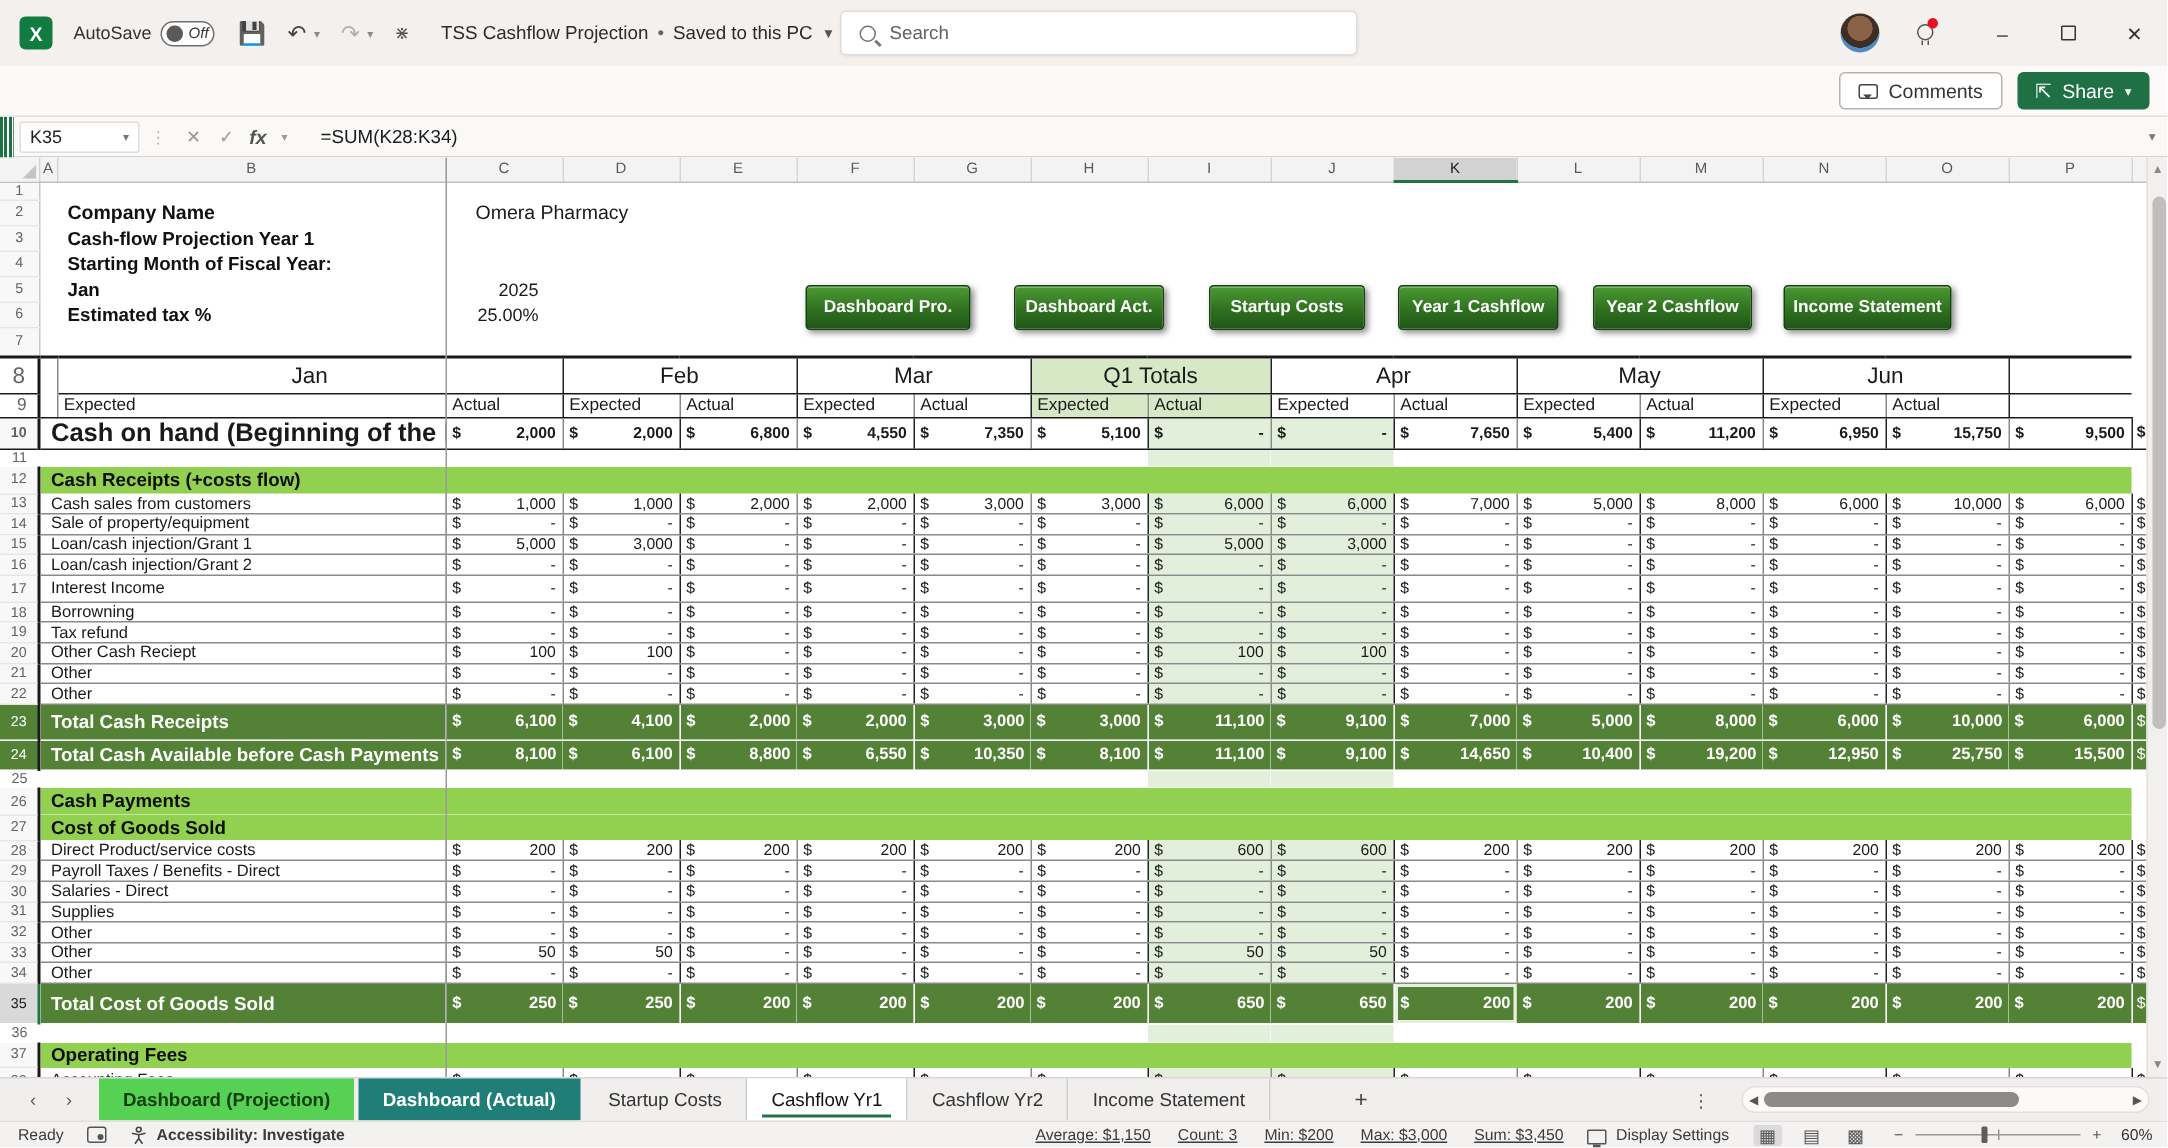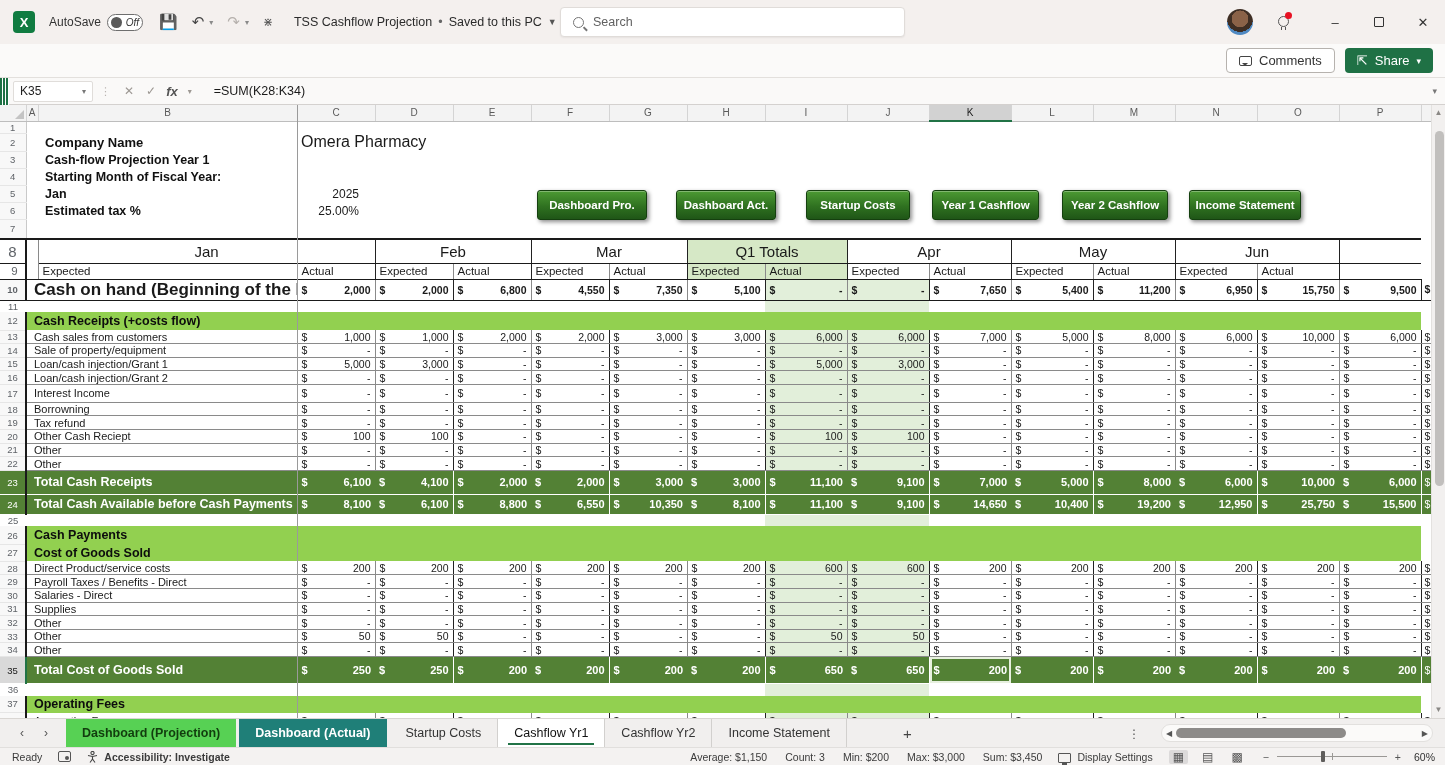--- a/index.html
+++ b/index.html
@@ -71,21 +71,21 @@
     text-align:center;font-size:9.5px;color:#5f6368;}
   td.gut.sel{background:#d9d9d9;border-right:2px solid var(--accent);color:#1a1a1a;}
   tr.colhdr td{background:#f3f3f3;border-right:1px solid #d4d4d4;border-bottom:1px solid #bdbdbd;
     text-align:center;font-size:10px;color:#5a5a5a;}
   tr.colhdr td.selcol{background:#d2d2d2;border-bottom:2px solid var(--accent);color:#1a1a1a;}
   tr.colhdr td.corner{position:relative;background:#f3f3f3;}
   tr.colhdr td.corner::after{content:"";position:absolute;right:2px;bottom:2px;border-style:solid;border-width:0 0 9px 9px;border-color:transparent transparent #c4c4c4 transparent;}
   td.plain{border:none;background:#fff;}
   td.info-label{font-size:12.5px;padding-left:7px;color:#111;font-weight:bold;}
   td.info-label.bold{font-weight:bold;font-size:13px;}
-  td.info-val-l{font-size:16px;padding-left:4px;}
+  td.info-val-l{font-size:13px;padding-left:20px;}
   td.info-val-r{font-size:12px;text-align:right;padding-right:16px;}
   
   td.lbl{border-left:2px solid var(--blk);border-right:1px solid var(--bdr);border-bottom:1px solid var(--bdr);
     padding-left:7px;font-size:11px;background:#fff;}
   td.val{border-bottom:1px solid var(--bdr);background:#fff;}
   td.gs{border-left:1.4px solid #222;} td.os{border-left:1px solid var(--bdr);}
   td.sliver{border-left:1.4px solid #222;border-bottom:1px solid var(--bdr);padding-left:3px;background:#fff;}
   .cellflex{display:flex;justify-content:space-between;align-items:center;padding:0 4px;}
   td.tint{background:var(--tint);}
   
@@ -138,21 +138,21 @@
   .hthumb{position:absolute;left:14px;width:170px;height:10px;border-radius:5px;background:#8d8b89;}
   .harrow{position:absolute;color:#555;font-size:8px;} .harrow.l{left:4px;} .harrow.r{right:4px;}
 
   
   .statusbar{height:18px;background:#f4f2f1;border-top:1px solid #e1dfdd;display:flex;align-items:center;font-size:10.5px;color:#3b3b3b;position:relative;}
   .sb-left{display:flex;align-items:center;gap:16px;margin-left:12px;}
   .macro-ico{width:13px;height:11px;border:1.2px solid #555;border-radius:2px;position:relative;}
   .macro-ico::after{content:"";position:absolute;right:1px;bottom:1px;width:4px;height:4px;border-radius:50%;background:#555;}
   .acc{display:flex;align-items:center;gap:6px;font-weight:bold;}
   .sb-right{position:absolute;right:10px;display:flex;align-items:center;gap:16px;}
-  .stats{display:flex;gap:18px;}
+  .stats{display:flex;gap:18px;text-decoration:underline;}
   .disp{display:flex;align-items:flex-end;gap:6px;}
   .monitor{width:13px;height:10px;border:1.2px solid #555;border-radius:1px;position:relative;}
   .monitor::after{content:"";position:absolute;left:3px;bottom:-3px;width:5px;height:1.5px;background:#555;}
   .views{display:flex;gap:10px;font-size:12px;color:#555;align-items:center;}
   .views .v{padding:0 4px;} .views .v.sel{background:#dcdada;border-radius:2px;}
   .zoomctl{display:flex;align-items:center;gap:8px;color:#555;}
   .ztrack{width:110px;height:1.5px;background:#9a9895;position:relative;}
   .ztick{position:absolute;left:50%;top:-3px;width:1.5px;height:7px;background:#9a9895;}
   .zthumb{position:absolute;left:40%;top:-4.5px;width:4px;height:11px;background:#5f5d5b;border-radius:1px;}
   .zpct{font-size:10.5px;color:#333;min-width:26px;text-align:right;}

